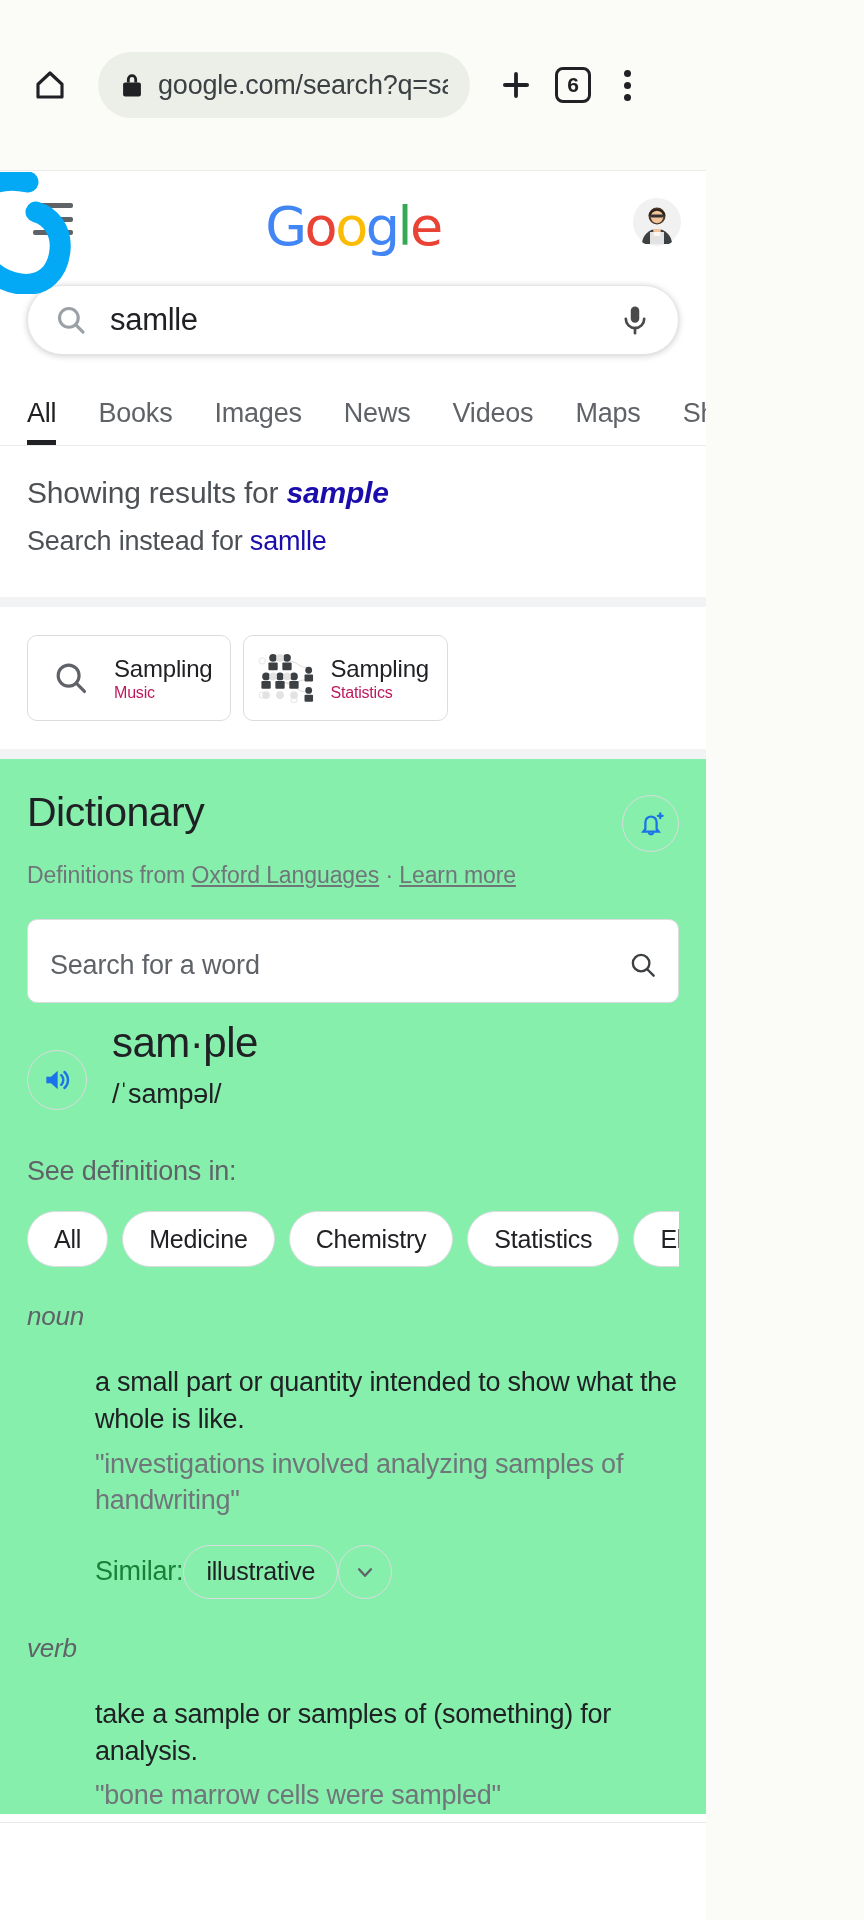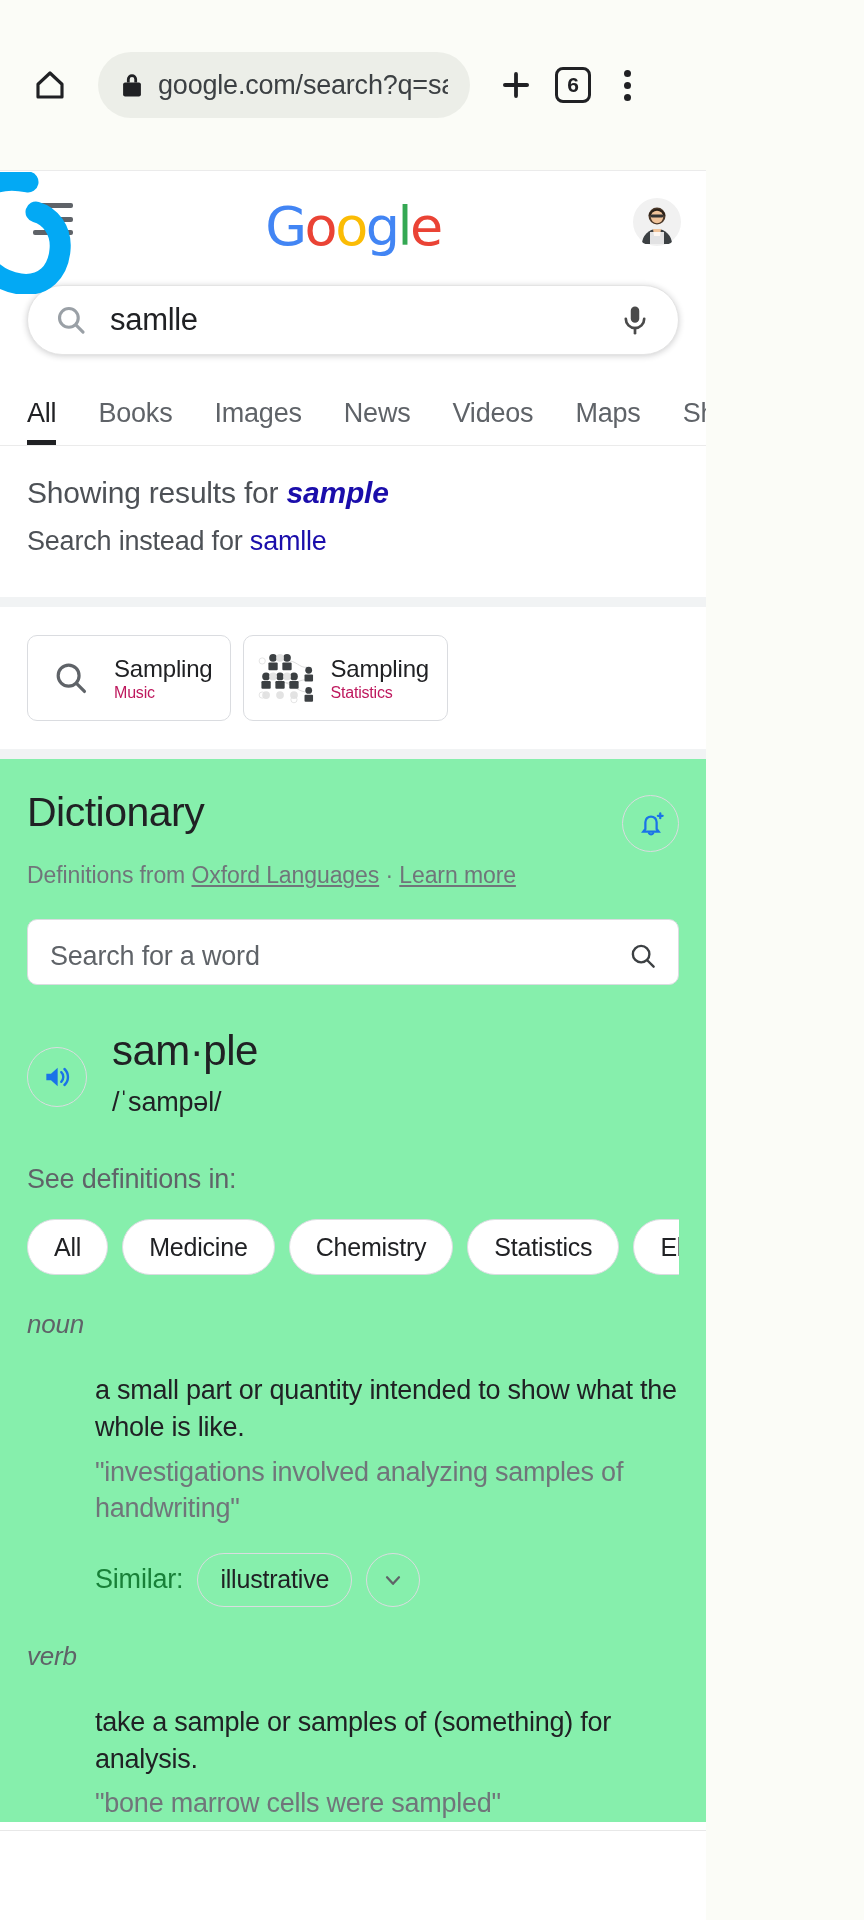--- a/index.html
+++ b/index.html
@@ -220,30 +220,30 @@
     border: 1px solid #dadce0;
     border-radius: 50%;
     display:flex; align-items:center; justify-content:center;
     flex:0 0 auto;
     margin-top: 6px;
   }
   .dict-source { font-size: 23px; color:#70757a; margin-top: 10px; letter-spacing:-0.1px; }
   .dict-source a { color:#70757a; text-decoration: underline; }
   .word-search {
     margin-top: 30px;
-    height: 66px;
+    height: 84px;
     border: 1px solid #dadce0;
     border-radius: 10px;
     display:flex; align-items:center;
     padding: 8px 20px 0 22px;
     background:#fff;
   }
   .word-search .ws-ph { flex:1 1 auto; font-size: 27px; color:#5f6368; letter-spacing:-0.2px; }
 
-  .word-row { display:flex; align-items:center; margin-top: 44px; }
+  .word-row { display:flex; align-items:flex-end; margin-top: 18px; }
   .speaker {
     width: 60px; height: 60px;
     border: 1px solid #dadce0;
     border-radius: 50%;
     display:flex; align-items:center; justify-content:center;
     flex:0 0 auto;
     margin-top: 6px;
   }
   .word-col { margin-left: 25px; }
   .word-main { font-size: 42px; color:#202124; letter-spacing:-0.5px; line-height:1.05; }
@@ -260,21 +260,21 @@
     font-size: 25px; color:#202124;
     flex:0 0 auto;
     letter-spacing:-0.2px;
     background:#fff;
   }
 
   .pos { font-size: 26px; color:#5f6368; font-style: italic; margin-top: 34px; letter-spacing:-0.2px; }
   .def-body { padding-left: 68px; margin-top: 32px; }
   .def-text { font-size: 27px; color:#202124; line-height: 1.36; letter-spacing:-0.25px; }
   .def-example { font-size: 27px; color:#70757a; line-height: 1.36; margin-top: 8px; letter-spacing:-0.25px; }
-  .similar-row { display:flex; align-items:center; margin-top: 26px; gap: 14px; }
+  .similar-row { display:flex; align-items:center; margin-top: 26px; }
   .similar-label { font-size: 27px; color:#188038; letter-spacing:-0.2px; }
   .sim-chip {
     border:1px solid #dadce0;
     border-radius: 32px;
     height: 54px;
     padding: 0 22px;
     display:flex; align-items:center;
     font-size: 25px; color:#202124;
     flex:0 0 auto;
     letter-spacing:-0.2px;

